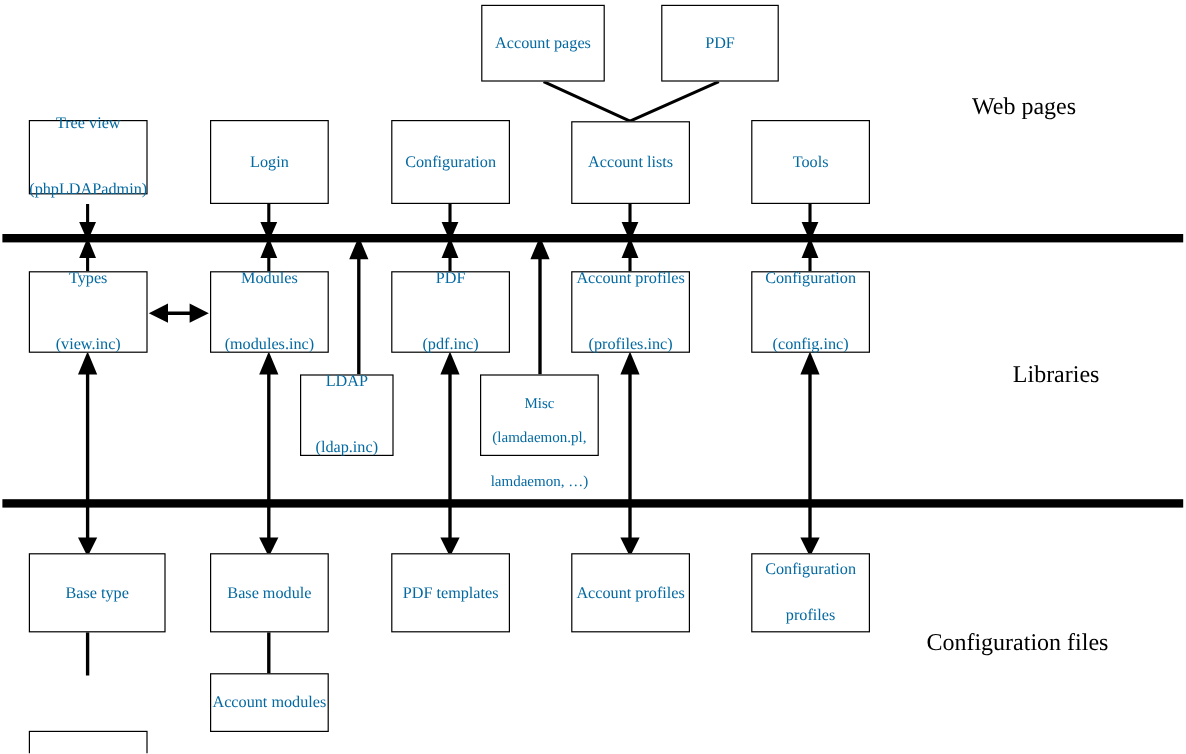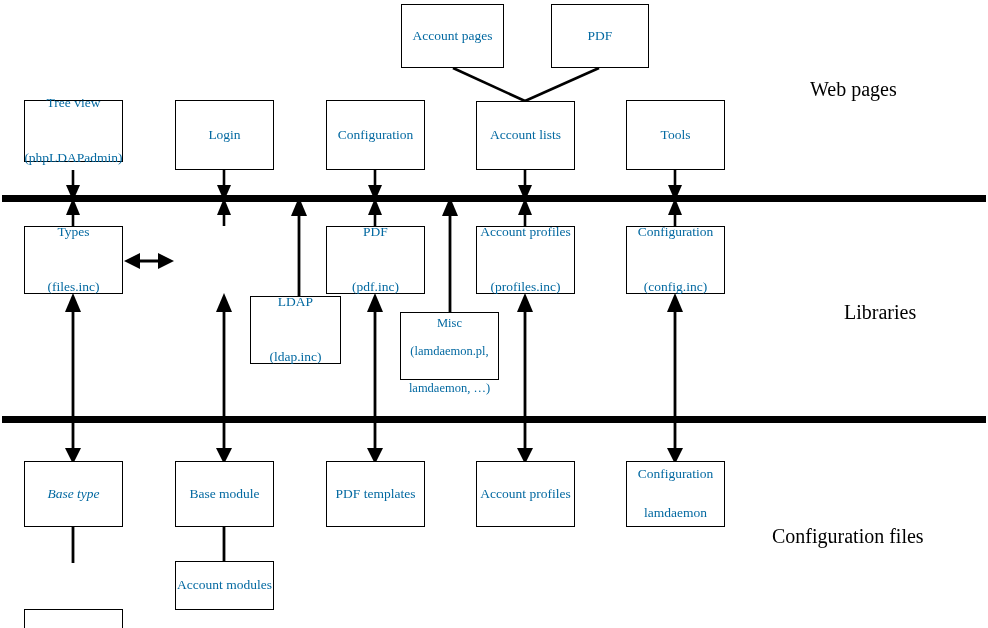--- a/index.html
+++ b/index.html
@@ -213,69 +213,73 @@
   <div class="node" style="left:476px; top:101px; width:99px; height:69px;">
     <span class="ln1">Account lists</span>
   </div>
 
   <div class="node" style="left:626px; top:100px; width:99px; height:70px;">
     <span class="ln1">Tools</span>
   </div>
 
   <div class="node two-line" style="left:24px; top:226px; width:99px; height:68px;font-family:Liberation Serif, serif;">
     <span class="ln1">Types</span>
-    <span class="ln2">(files.inc)</span>
-  </div>
-
+    <span class="ln2">(view.inc)</span>
+  </div>
+
+  <div class="node two-line" style="left:175px; top:226px; width:99px; height:68px;">
+    <span class="ln1">Modules</span>
+    <span class="ln2">(modules.inc)</span>
+  </div>
 
   <div class="node two-line" style="left:326px; top:226px; width:99px; height:68px;">
     <span class="ln1">PDF</span>
     <span class="ln2">(pdf.inc)</span>
   </div>
 
   <div class="node two-line" style="left:476px; top:226px; width:99px; height:68px;">
     <span class="ln1">Account profiles</span>
     <span class="ln2">(profiles.inc)</span>
   </div>
 
   <div class="node two-line" style="left:626px; top:226px; width:99px; height:68px;">
     <span class="ln1">Configuration</span>
     <span class="ln2">(config.inc)</span>
   </div>
 
-  <div class="node two-line" style="left:250px; top:296px; width:91px; height:68px;">
+  <div class="node two-line" style="left:250px; top:312px; width:78px; height:68px;">
     <span class="ln1">LDAP</span>
     <span class="ln2">(ldap.inc)</span>
   </div>
 
-  <div class="node overflow-text" style="left:400px; top:312px; width:99px; height:68px; font-size:12.5px; justify-content:flex-start; padding-top:3px;">
+  <div class="node overflow-text" style="left:400px; top:312px; width:99px; height:68px; font-size:12.5px; justify-content:flex-start; padding-top:16px;">
     <span class="ln1">Misc</span>
     <span class="ln2" style="margin-top:12px;">(lamdaemon.pl,</span>
     <span class="ln2">lamdaemon, …)</span>
   </div>
 
-  <div class="node" style="left:24px; top:461px; width:99px; height:66px;font-style:italic;">
+  <div class="node" style="left:24px; top:461px; width:114px; height:66px;">
     <span class="ln1">Base type</span>
   </div>
 
   <div class="node" style="left:175px; top:461px; width:99px; height:66px;">
     <span class="ln1">Base module</span>
   </div>
 
   <div class="node" style="left:326px; top:461px; width:99px; height:66px;">
     <span class="ln1">PDF templates</span>
   </div>
 
   <div class="node overflow-text" style="left:476px; top:461px; width:99px; height:66px;">
     <span class="ln1">Account profiles</span>
   </div>
 
   <div class="node wrap-line" style="left:626px; top:461px; width:99px; height:66px;">
     <span class="ln1">Configuration</span>
-    <span class="ln2">lamdaemon</span>
+    <span class="ln2">profiles</span>
   </div>
 
   <div class="node" style="left:24px; top:561px; width:99px; height:65px;margin-top:48px;">
     <span class="ln1">Account types</span>
   </div>
 
   <div class="node overflow-text" style="left:175px; top:561px; width:99px; height:49px;">
     <span class="ln1">Account modules</span>
   </div>
 

